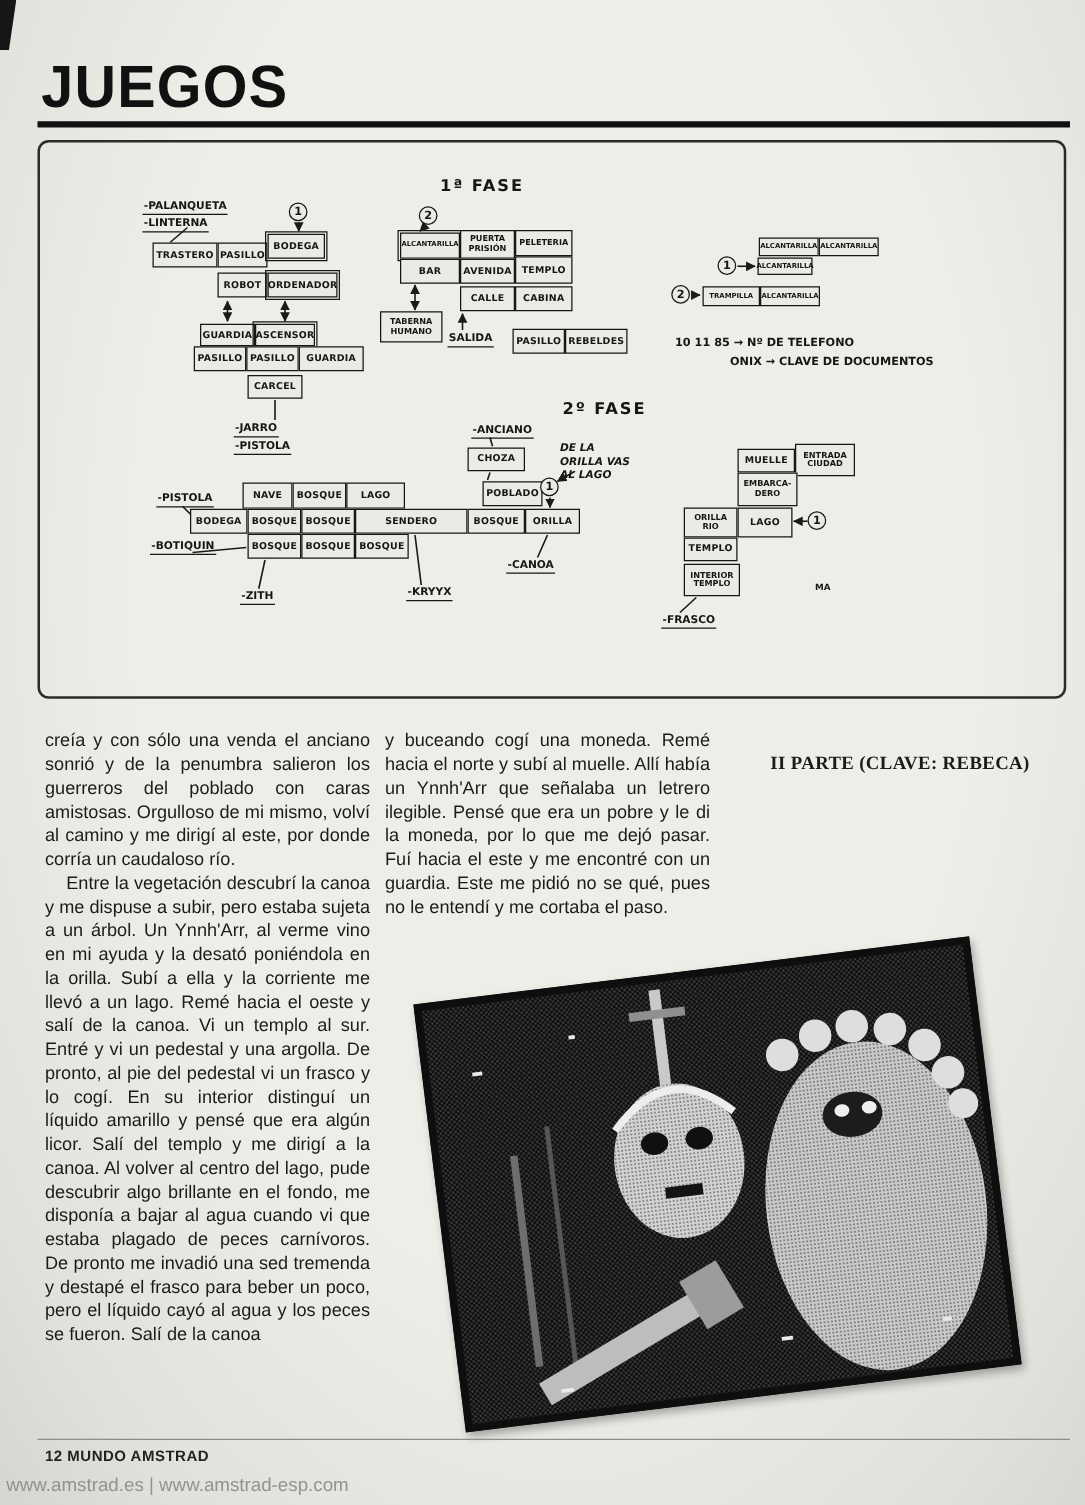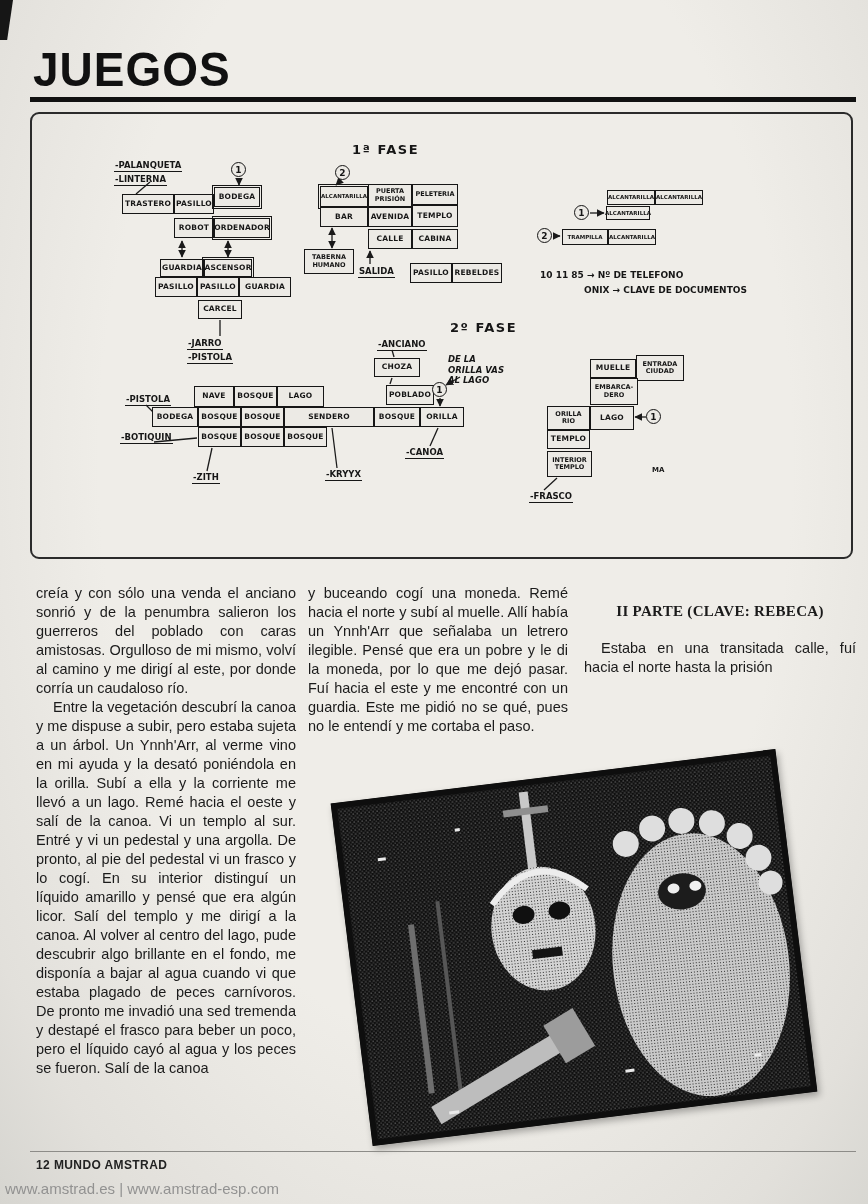--- a/index.html
+++ b/index.html
@@ -205,21 +205,20 @@
     <p>creía y con sólo una venda el anciano sonrió y de la penumbra salieron los guerreros del poblado con caras amistosas. Orgulloso de mi mismo, volví al camino y me dirigí al este, por donde corría un caudaloso río.</p>
     <p class="ind">Entre la vegetación descubrí la canoa y me dispuse a subir, pero estaba sujeta a un árbol. Un Ynnh'Arr, al verme vino en mi ayuda y la desató poniéndola en la orilla. Subí a ella y la corriente me llevó a un lago. Remé hacia el oeste y salí de la canoa. Vi un templo al sur. Entré y vi un pedestal y una argolla. De pronto, al pie del pedestal vi un frasco y lo cogí. En su interior distinguí un líquido amarillo y pensé que era algún licor. Salí del templo y me dirigí a la canoa. Al volver al centro del lago, pude descubrir algo brillante en el fondo, me disponía a bajar al agua cuando vi que estaba plagado de peces carnívoros. De pronto me invadió una sed tremenda y destapé el frasco para beber un poco, pero el líquido cayó al agua y los peces se fueron. Salí de la canoa</p>
   </div>
 
   <div class="col" id="col2">
     <p>y buceando cogí una moneda. Remé hacia el norte y subí al muelle. Allí había un Ynnh'Arr que señalaba un letrero ilegible. Pensé que era un pobre y le di la moneda, por lo que me dejó pasar. Fuí hacia el este y me encontré con un guardia. Este me pidió no se qué, pues no le entendí y me cortaba el paso.</p>
   </div>
 
   <div class="col" id="col3">
     <p class="part-heading">II PARTE (CLAVE: REBECA)</p>
-    <p class="ind">Estaba en una transitada calle, fuí hacia el norte hasta la prisión</p>
   </div>
 
   <div class="photo">
     <svg viewBox="0 0 448 345" preserveAspectRatio="none">
       <defs>
         <pattern id="dith-a" width="4" height="4" patternUnits="userSpaceOnUse">
           <rect width="4" height="4" fill="#101010"></rect>
           <rect width="1.6" height="1.6" x="0.4" y="0.4" fill="#9a9a9a"></rect>
           <rect width="1.6" height="1.6" x="2.4" y="2.4" fill="#6f6f6f"></rect>
         </pattern>

